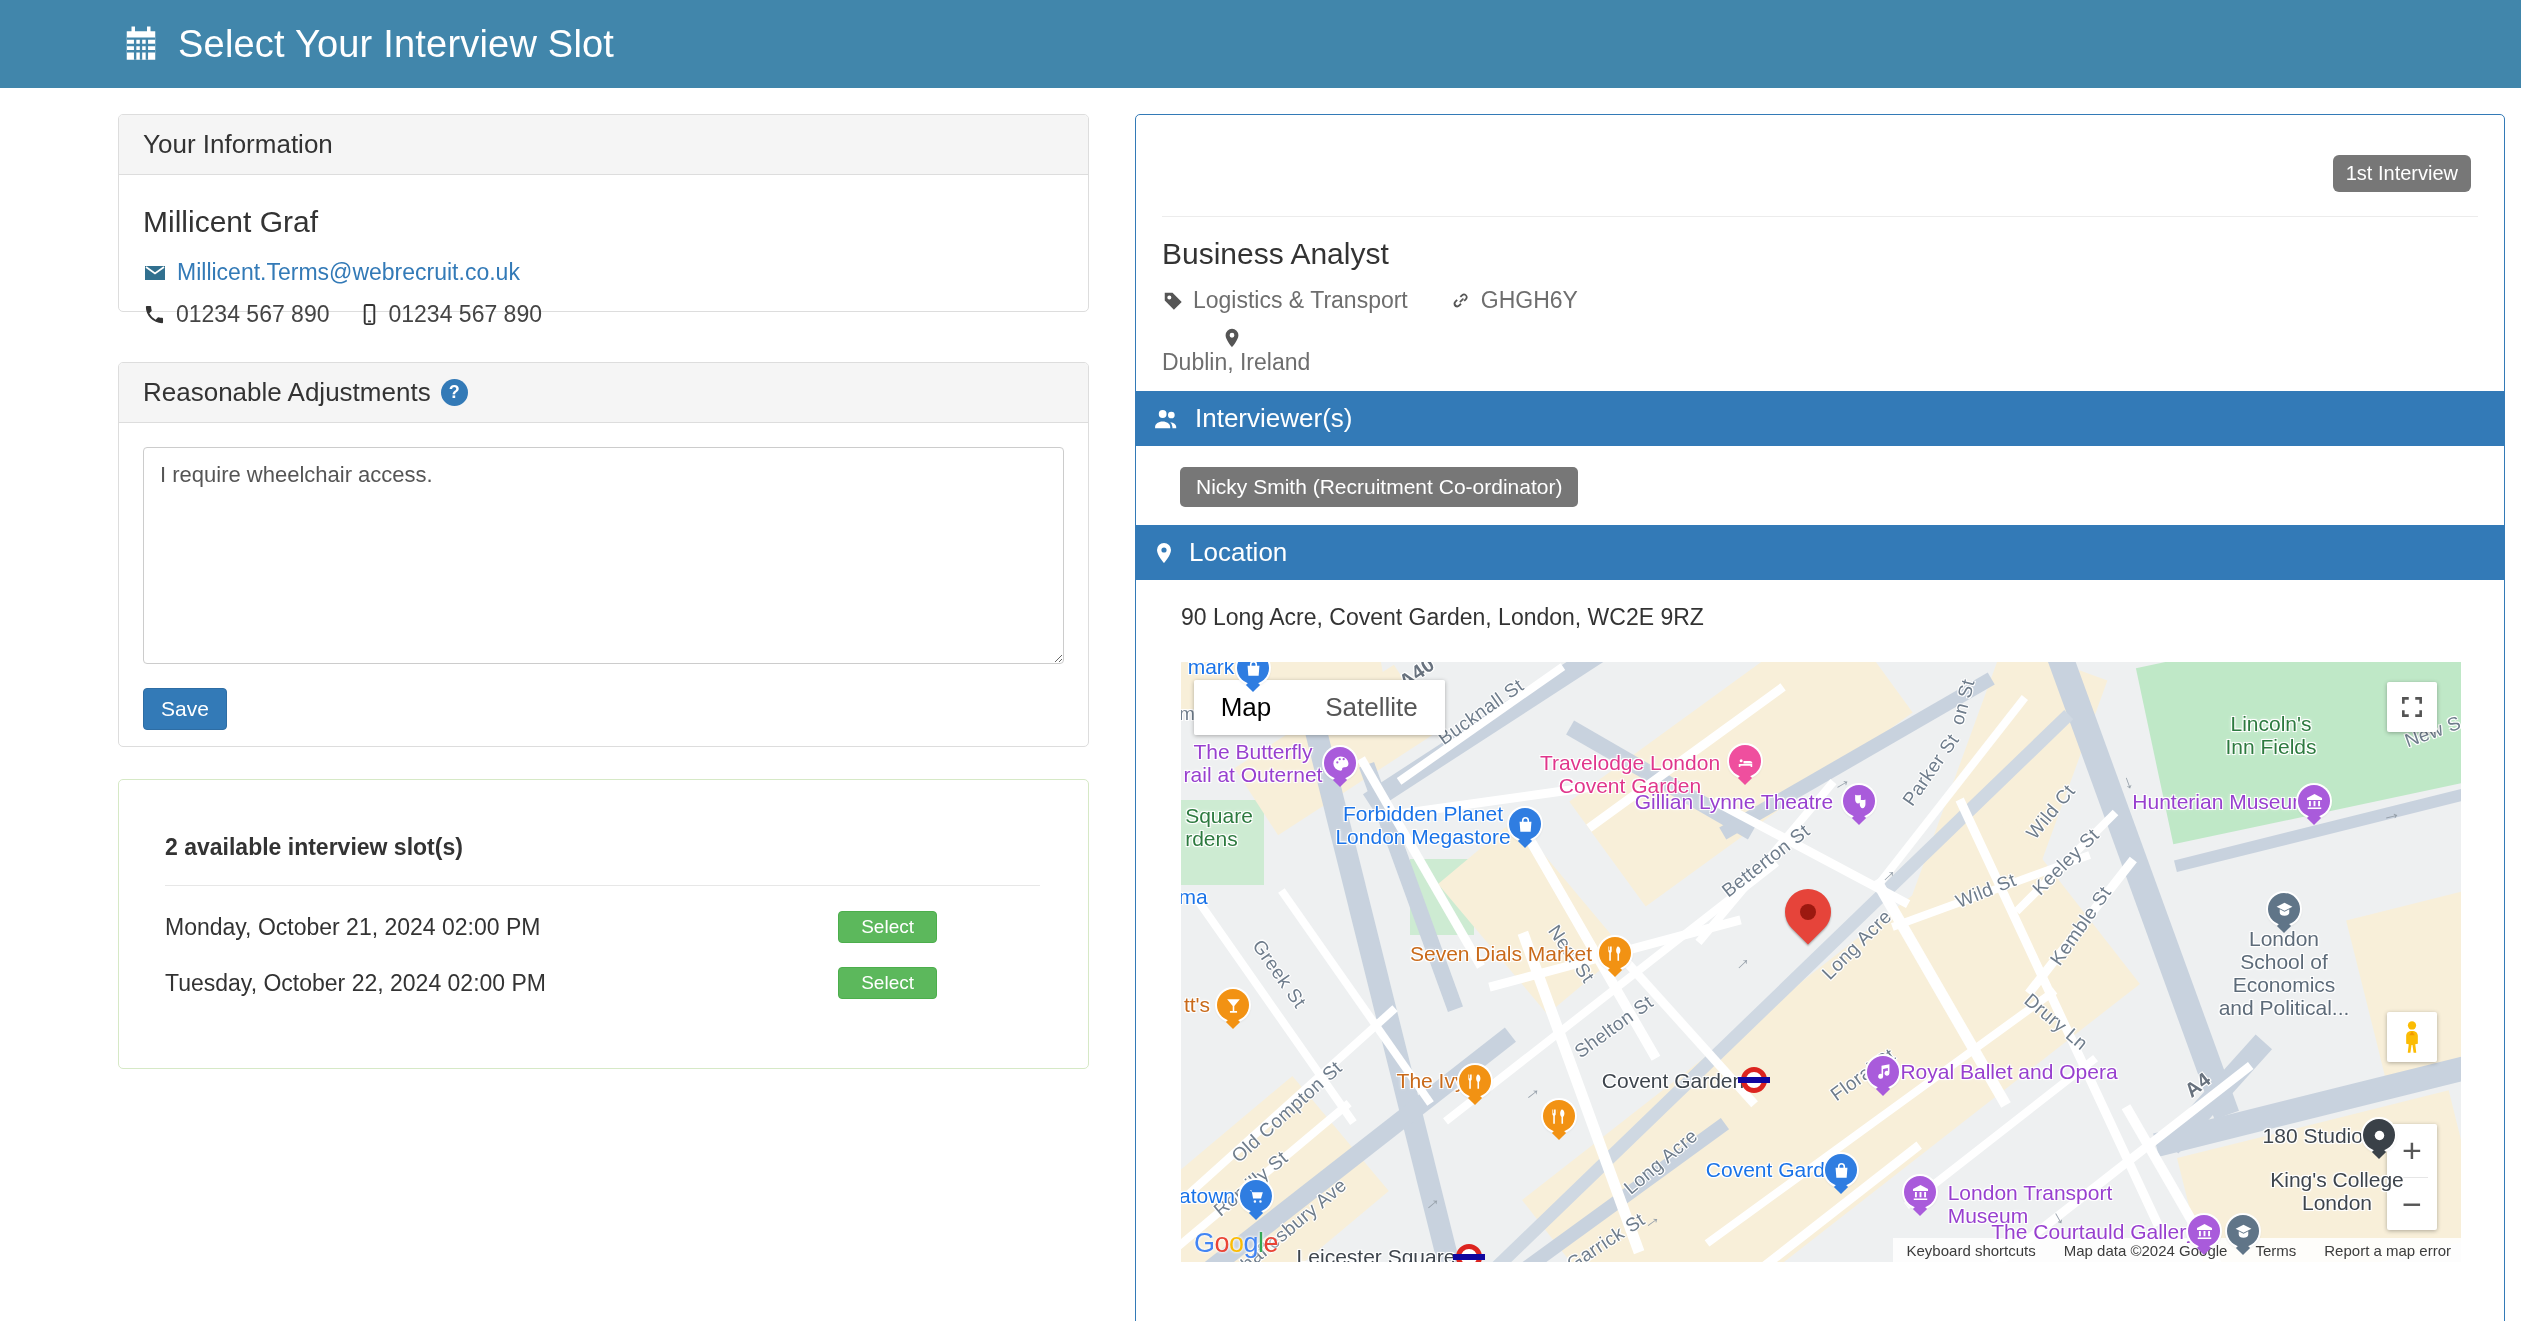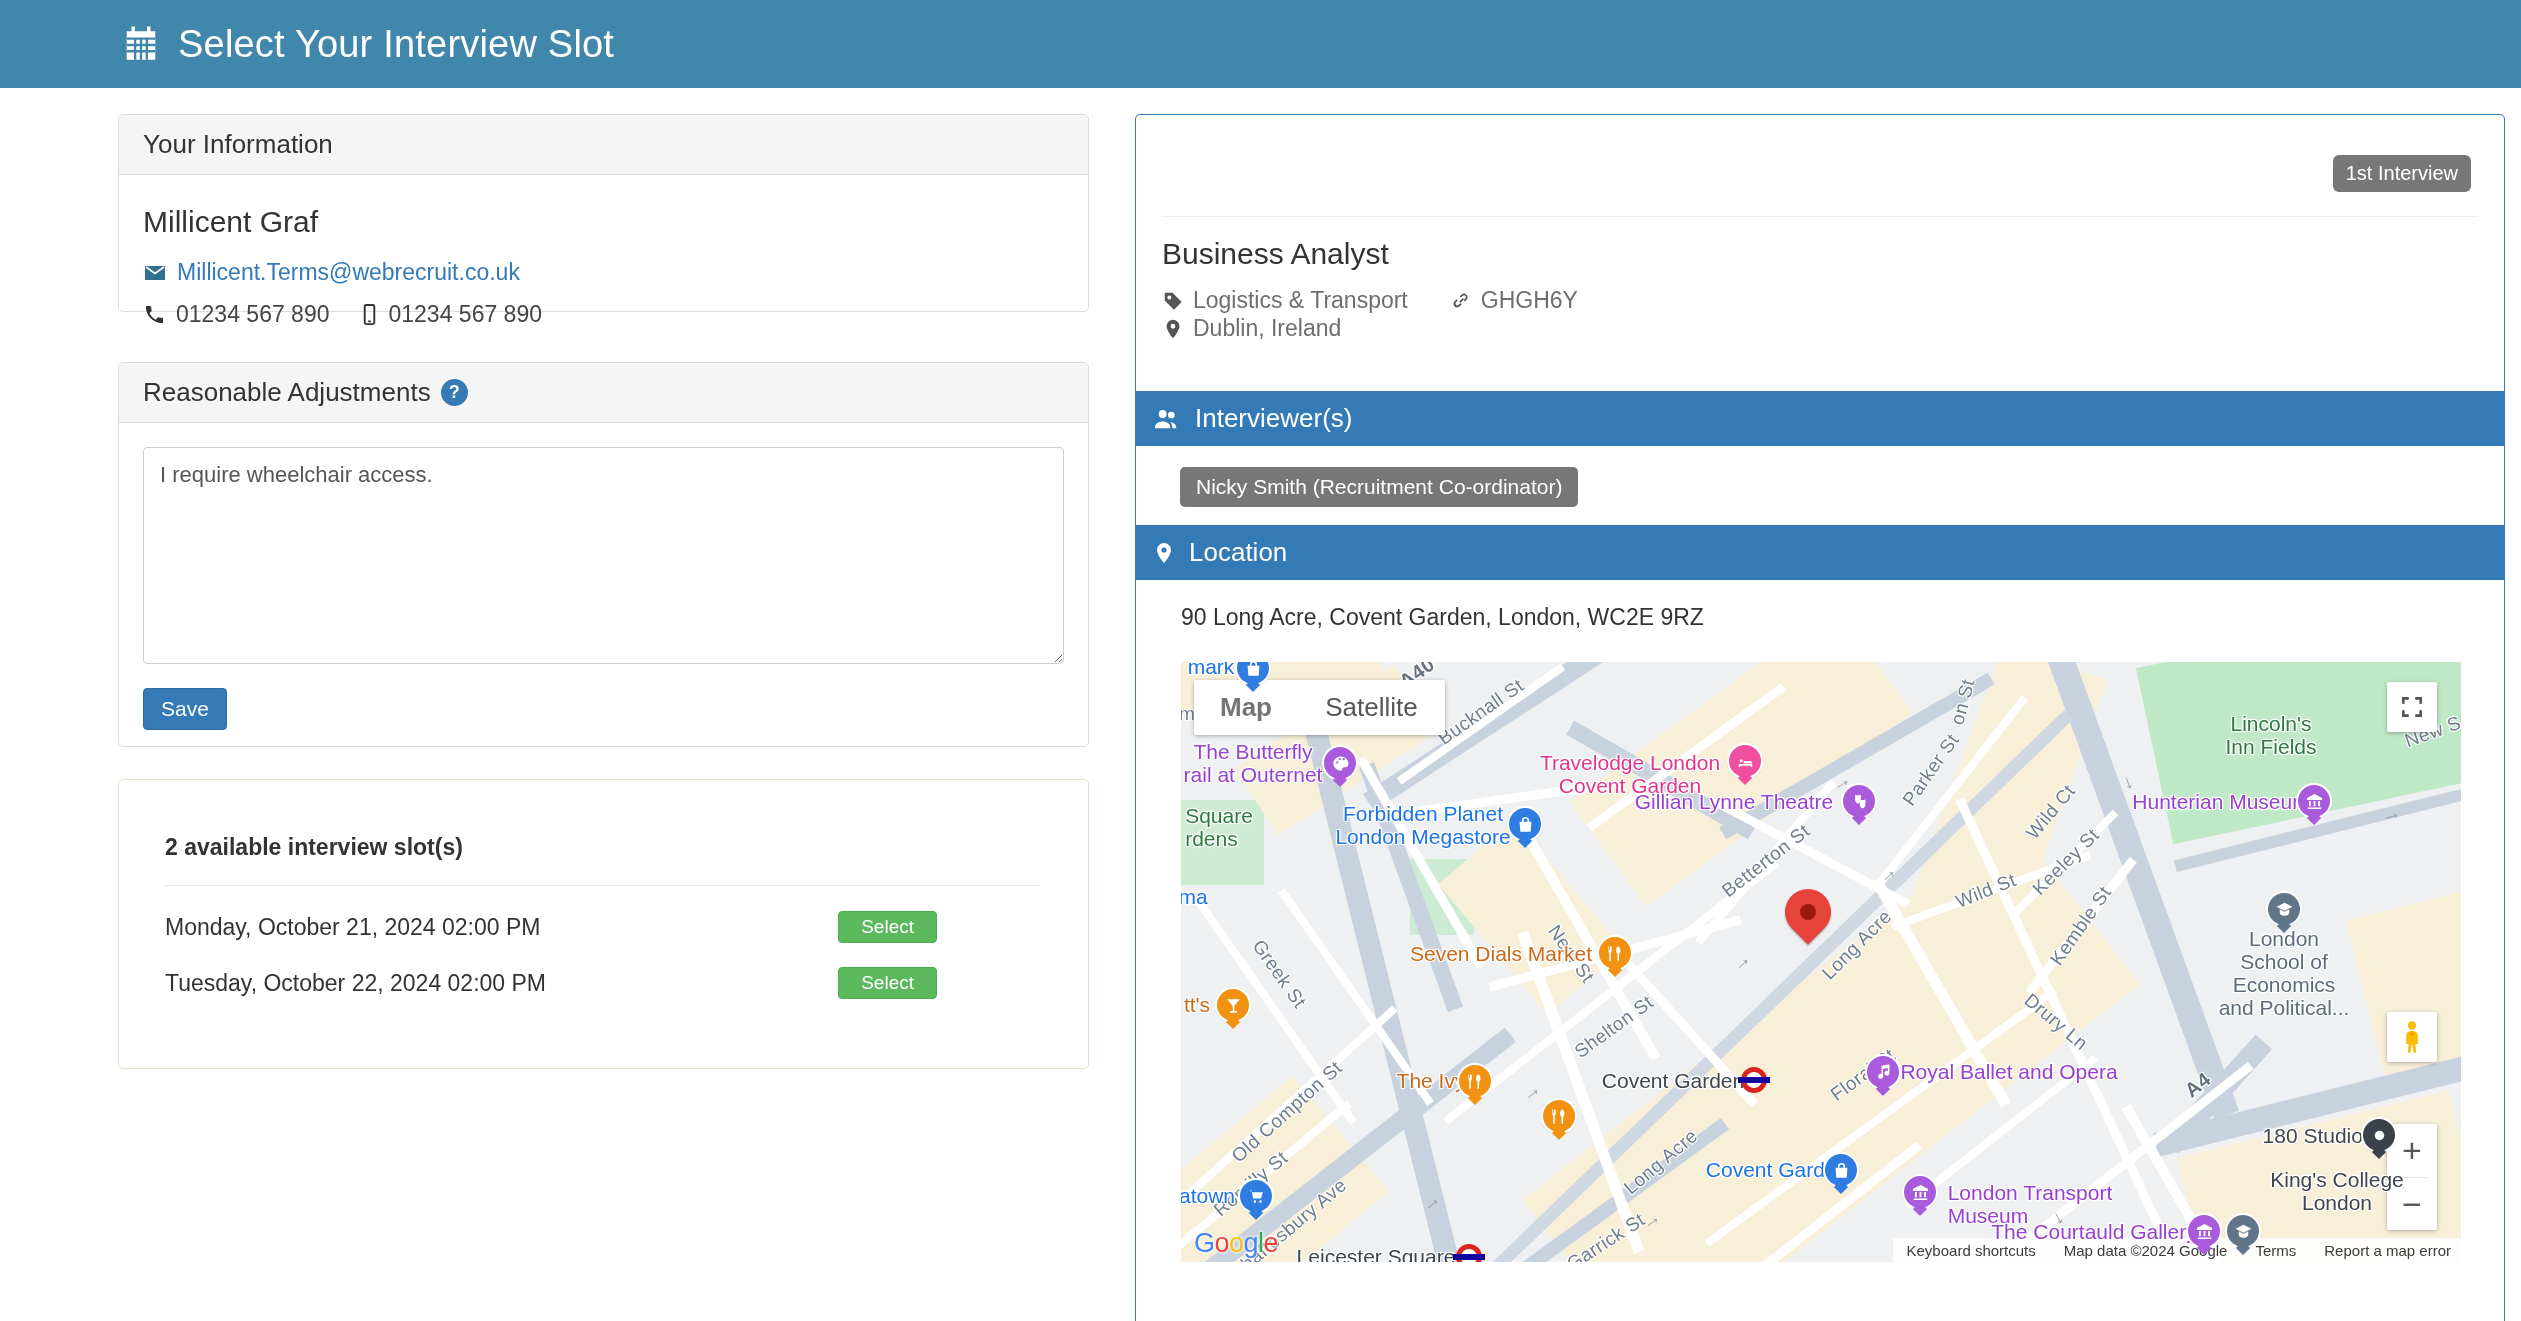--- a/index.html
+++ b/index.html
@@ -54,21 +54,21 @@
   .panel-invite { left:1135px; top:114px; width:1370px; height:1260px; border-color:#337ab7; }
   .p-head.blue { background:#337ab7; border-bottom:0; color:#fff; padding:13px 24px 13px 22px;
     display:flex; justify-content:space-between; align-items:center; }
   .inv-body { position:relative; height:276px; }
   .stage-badge { position:absolute; right:33px; top:40px; background:#777; color:#fff;
     font-size:20px; padding:7px 13px; border-radius:6px; }
   .inv-hr { position:absolute; left:26px; right:26px; top:101px; border-top:1px solid #ececec; }
   .job-title { position:absolute; left:26px; top:122px; font-size:30px; font-weight:400; color:#333; }
   .meta-row { position:absolute; left:26px; display:flex; align-items:center; color:#6e6e6e; font-size:23px; }
   .meta-row svg { margin-right:9px; }
-  .meta-1 { top:172px; } .meta-2 { top:200px; }
+  .meta-1 { top:172px; } .meta-2 { top:212px;flex-direction:column; }
   .meta-gap { display:flex; align-items:center; margin-left:42px; }
   .meta-gap svg { margin-right:9px; }
 
   .sub-head { background:#337ab7; color:#fff; font-size:26px; height:55px;
     display:flex; align-items:center; padding:0 16px; }
   .sub-head svg { margin-right:13px; }
   .int-body { height:79px; position:relative; }
   .int-badge { position:absolute; left:44px; top:21px; background:#777; color:#fff;
     font-size:21px; padding:8px 16px; border-radius:5px; }
   .loc-body { padding:24px 45px 45px; }
@@ -97,21 +97,21 @@
   .arrow { position:absolute; color:#97a1ab; font-size:19px; transform-origin:center; }
 
   .red-pin { position:absolute; left:604px; top:227px; width:46px; height:46px; background:#e6443a;
     border-radius:50% 50% 50% 0; transform:rotate(-45deg); box-shadow:-1px 1px 2px rgba(0,0,0,.3); }
   .red-pin::after { content:''; position:absolute; left:15px; top:15px; width:16px; height:16px;
     border-radius:50%; background:#9c1910; }
 
   .map-type { position:absolute; left:13px; top:18px; display:flex;
     box-shadow:0 1px 4px rgba(0,0,0,.3); border-radius:2px; overflow:hidden; }
   .map-type button { border:0; background:#fff; font-family:inherit; font-size:26px; height:55px; cursor:pointer; }
-  .btn-maptype-map { width:104px; font-weight:bold; color:#737373; border-right:1px solid #ececec; }
+  .btn-maptype-map { width:104px; font-weight:normal; color:#000000; border-right:1px solid #ececec; }
   .btn-maptype-sat { width:147px; color:#565656; }
 
   .ctl { position:absolute; background:#fff; border-radius:2px; box-shadow:0 1px 4px rgba(0,0,0,.3); }
   .ctl-full { left:1206px; top:20px; width:50px; height:50px; display:flex; align-items:center; justify-content:center; cursor:pointer; }
   .ctl-peg  { left:1206px; top:350px; width:50px; height:50px; display:flex; align-items:center; justify-content:center; cursor:pointer; }
   .ctl-zoom { left:1206px; top:462px; width:50px; height:106px; display:flex; flex-direction:column; }
   .ctl-zoom button { flex:1; border:0; background:none; font-size:34px; color:#575757; cursor:pointer; font-family:inherit; line-height:1; }
   .ctl-zoom .zdiv { height:1px; background:#e6e6e6; margin:0 9px; }
 
   .g-logo { position:absolute; left:13px; top:566px; font-size:27px; font-weight:500; letter-spacing:-.5px;

